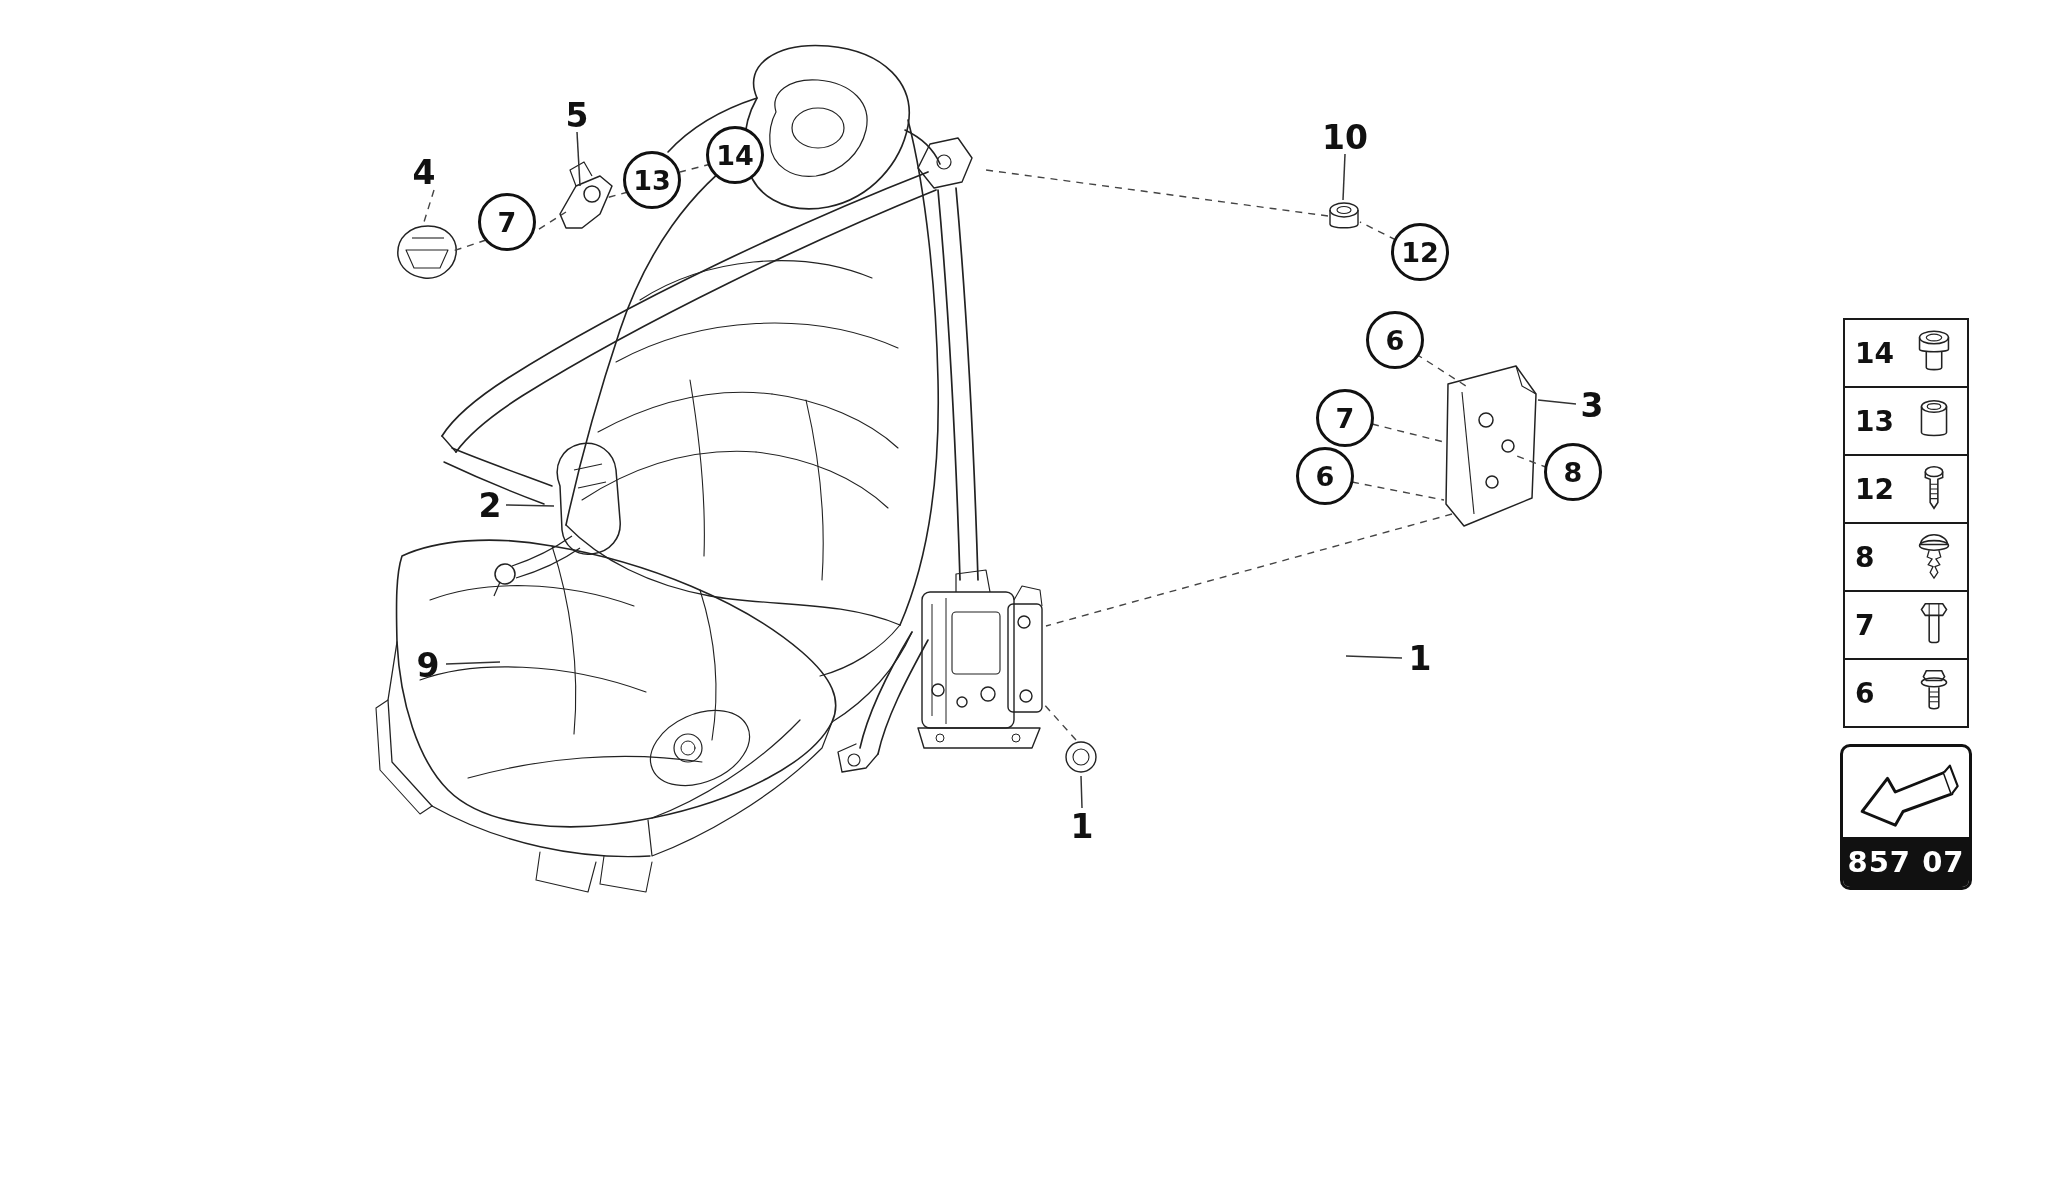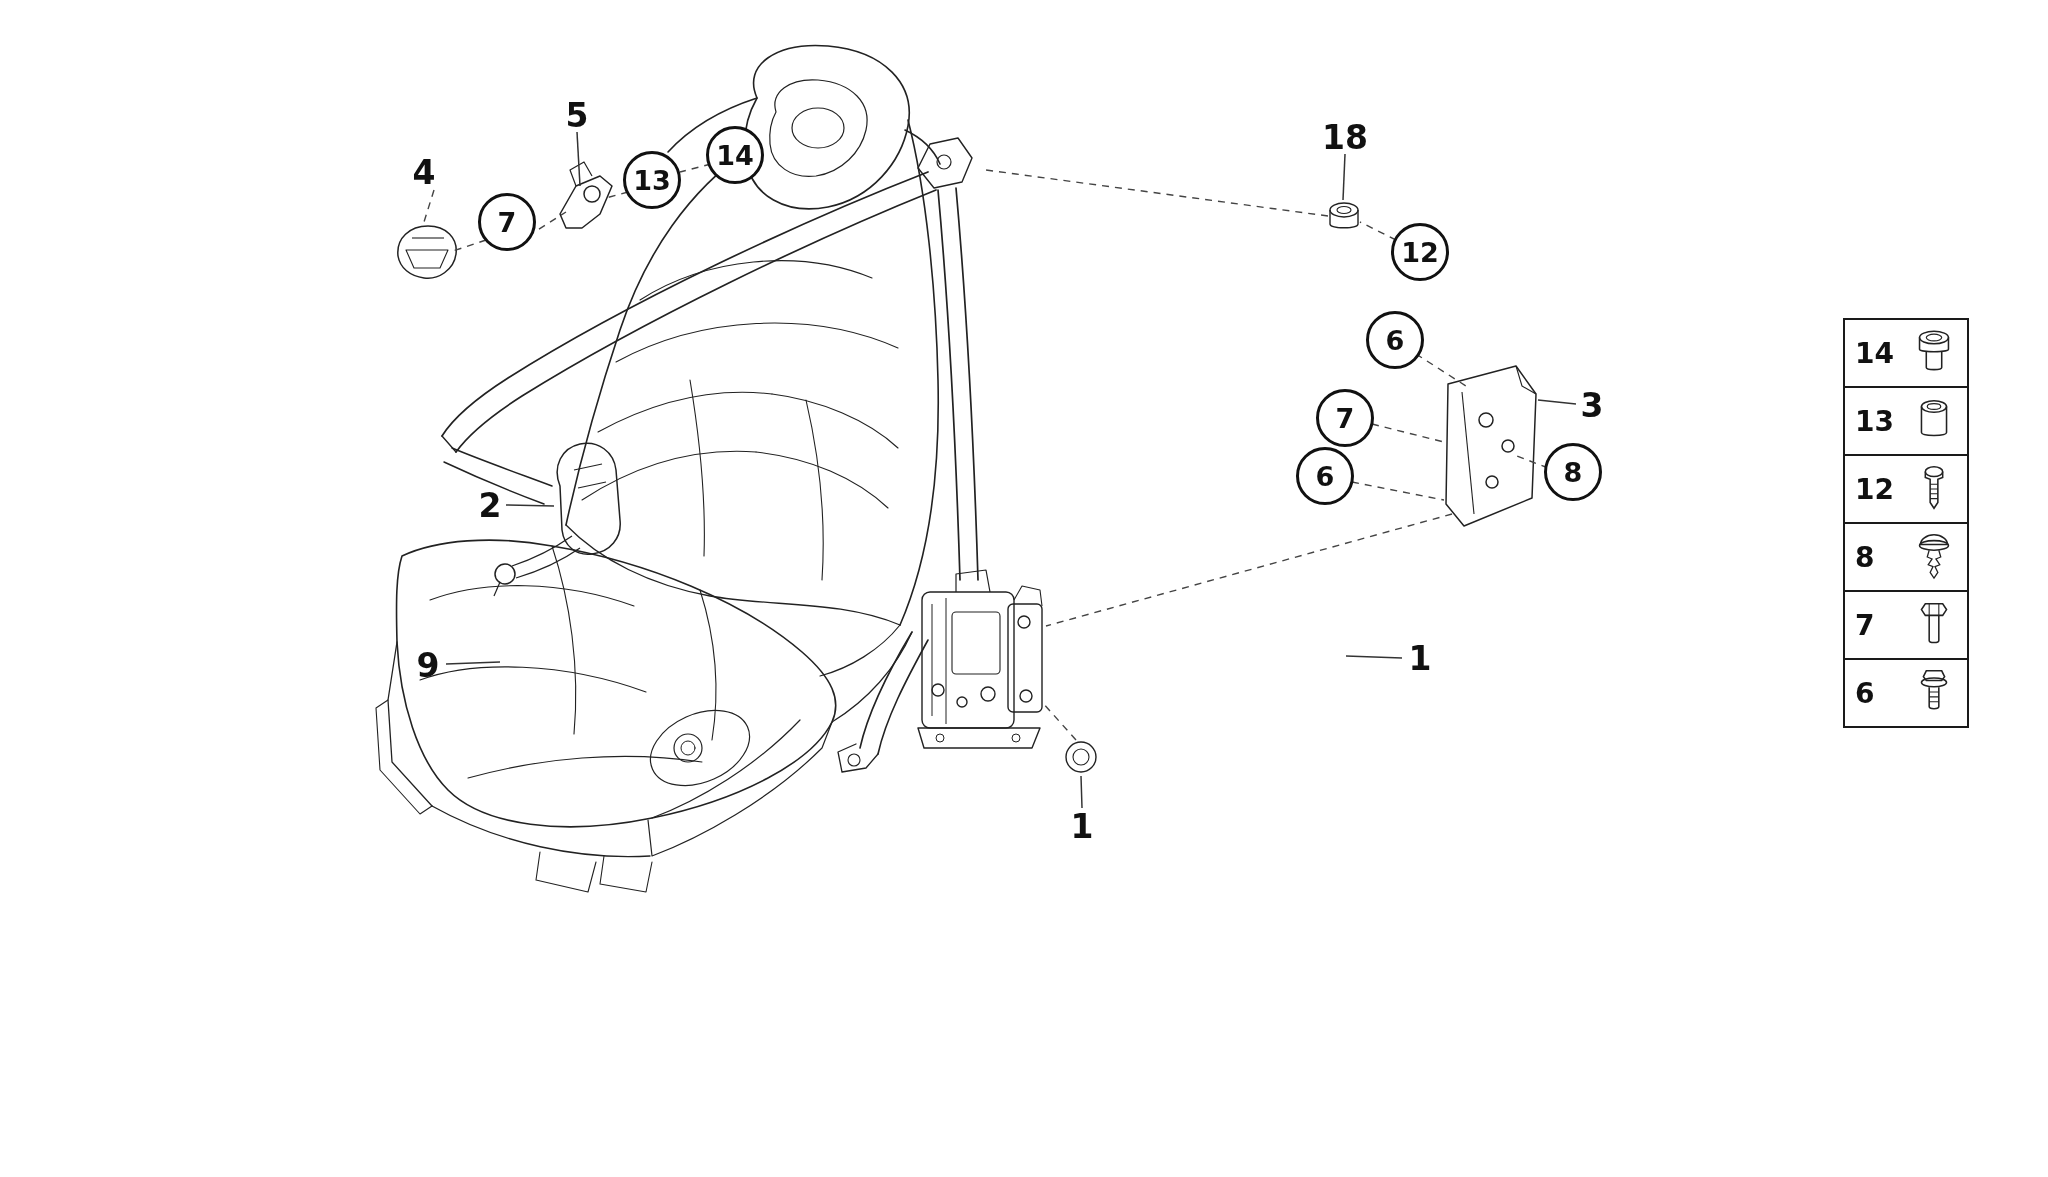--- a/index.html
+++ b/index.html
@@ -192,21 +192,21 @@
       <path d="M1452 514 L1046 626"></path>
       <path d="M1076 740 L1042 702"></path>
     </g>
   </svg>
 
   <div class="callout plain" style="left:424px;top:172px">4</div>
   <div class="callout plain" style="left:577px;top:115px">5</div>
   <div class="callout circle" style="left:507px;top:222px">7</div>
   <div class="callout circle" style="left:652px;top:180px">13</div>
   <div class="callout circle" style="left:735px;top:155px">14</div>
-  <div class="callout plain" style="left:1345px;top:137px">18</div>
+  <div class="callout plain" style="left:1345px;top:137px">10</div>
   <div class="callout circle" style="left:1420px;top:252px">12</div>
   <div class="callout circle" style="left:1395px;top:340px">6</div>
   <div class="callout circle" style="left:1345px;top:418px">7</div>
   <div class="callout circle" style="left:1325px;top:476px">6</div>
   <div class="callout plain" style="left:1592px;top:405px">3</div>
   <div class="callout circle" style="left:1573px;top:472px">8</div>
   <div class="callout plain" style="left:490px;top:505px">2</div>
   <div class="callout plain" style="left:1420px;top:658px">1</div>
   <div class="callout plain" style="left:428px;top:665px">9</div>
   <div class="callout plain" style="left:1082px;top:826px">1</div>
@@ -275,14 +275,23 @@
         <svg width="46" height="54" viewBox="0 0 46 56" fill="none" stroke="#222" stroke-width="1.6">
           <path d="M15 5 L31 5 L34 11 L31 15 L15 15 L12 11 Z"></path>
           <ellipse cx="23" cy="17" rx="13" ry="4.5"></ellipse>
           <path d="M18 22 L18 42 C18 45 28 45 28 42 L28 22"></path>
           <path d="M18 27 L28 27 M18 32 L28 32 M18 37 L28 37" stroke-width="1.1"></path>
         </svg>
       </span>
     </div>
   </div>
 
+  <div class="code-box">
+    <div class="code-arrow">
+      <svg width="110" height="78" viewBox="0 0 110 80" fill="none" stroke="#111" stroke-width="3" stroke-linejoin="round">
+        <path d="M10 60 L36 26 L44 40 L94 20 L102 42 L52 60 L44 74 Z" fill="#fff"></path>
+        <path d="M94 20 L100 13 L108 34 L102 42" fill="#fff" stroke-width="2.2"></path>
+      </svg>
+    </div>
+    <div class="code-label">857 07</div>
+  </div>
 
 </div>
 
 </body></html>

